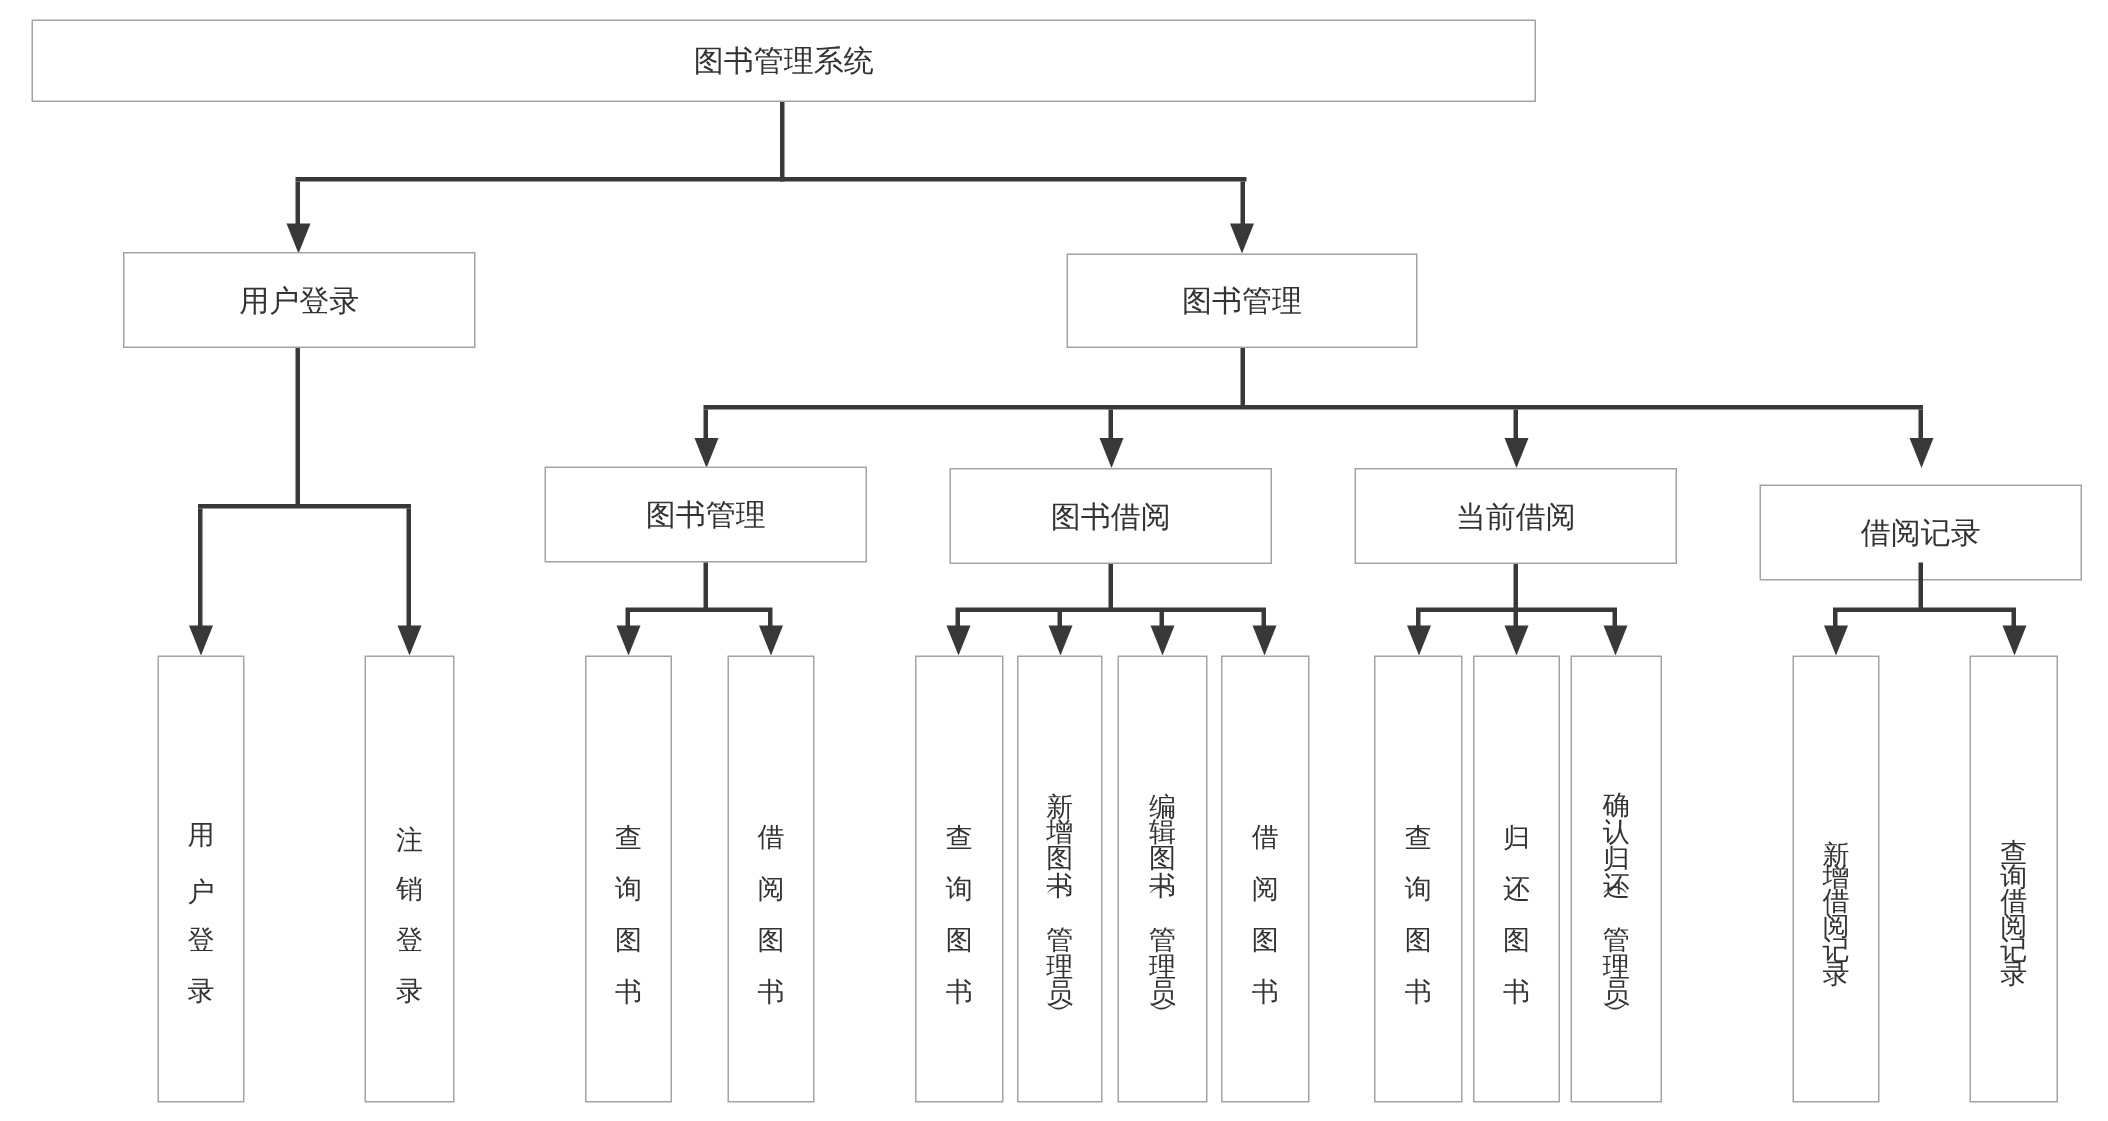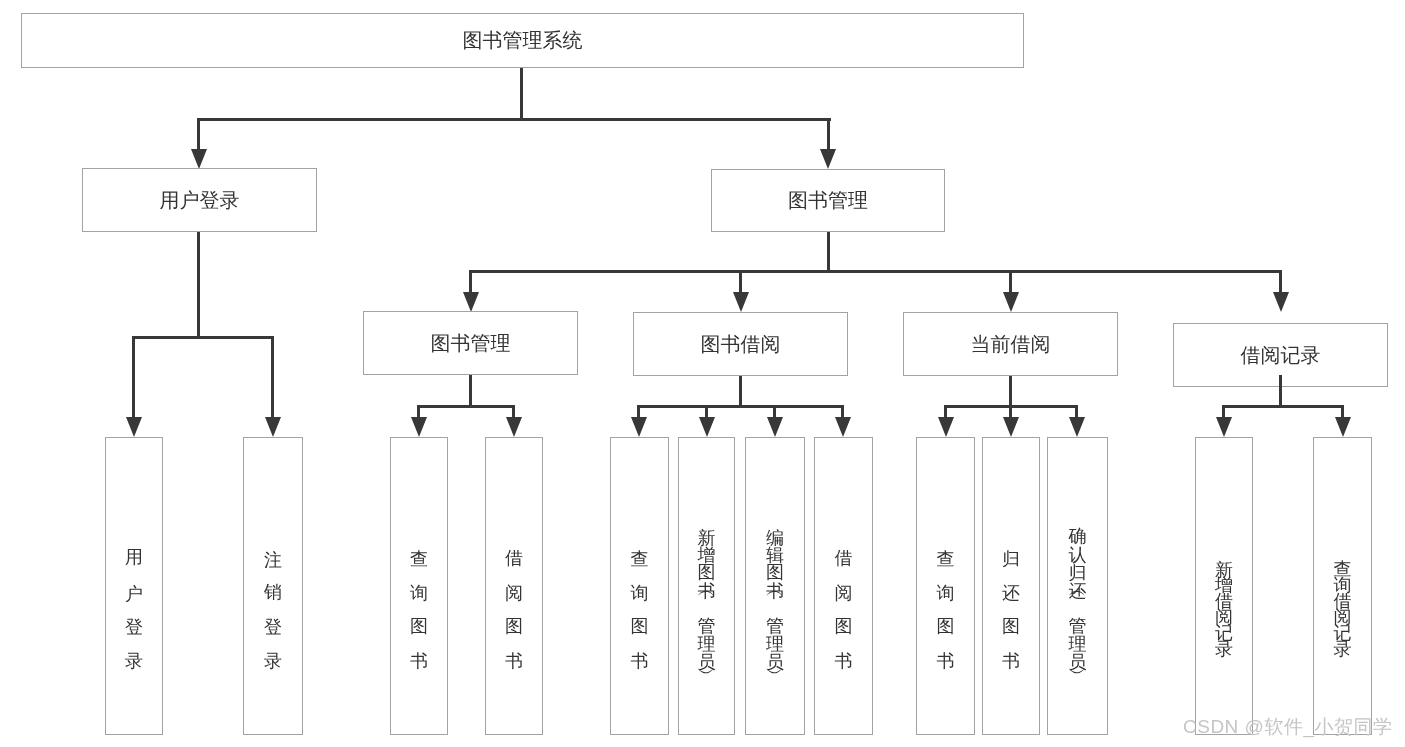--- a/index.html
+++ b/index.html
@@ -154,15 +154,14 @@
     <span class="vtext sp9">确认归还（管理员）</span>
   </div>
 
   <div class="node leaf" style="left:1195px;top:437px;width:58px;height:298px;">
     <span class="vtext sp6">新增借阅记录</span>
   </div>
   <div class="node leaf" style="left:1313px;top:437px;width:59px;height:298px;">
     <span class="vtext sp6">查询借阅记录</span>
   </div>
 
-  <div class="watermark">CSDN @软件_小贺同学</div>
 
 </div>
 
 </body></html>

